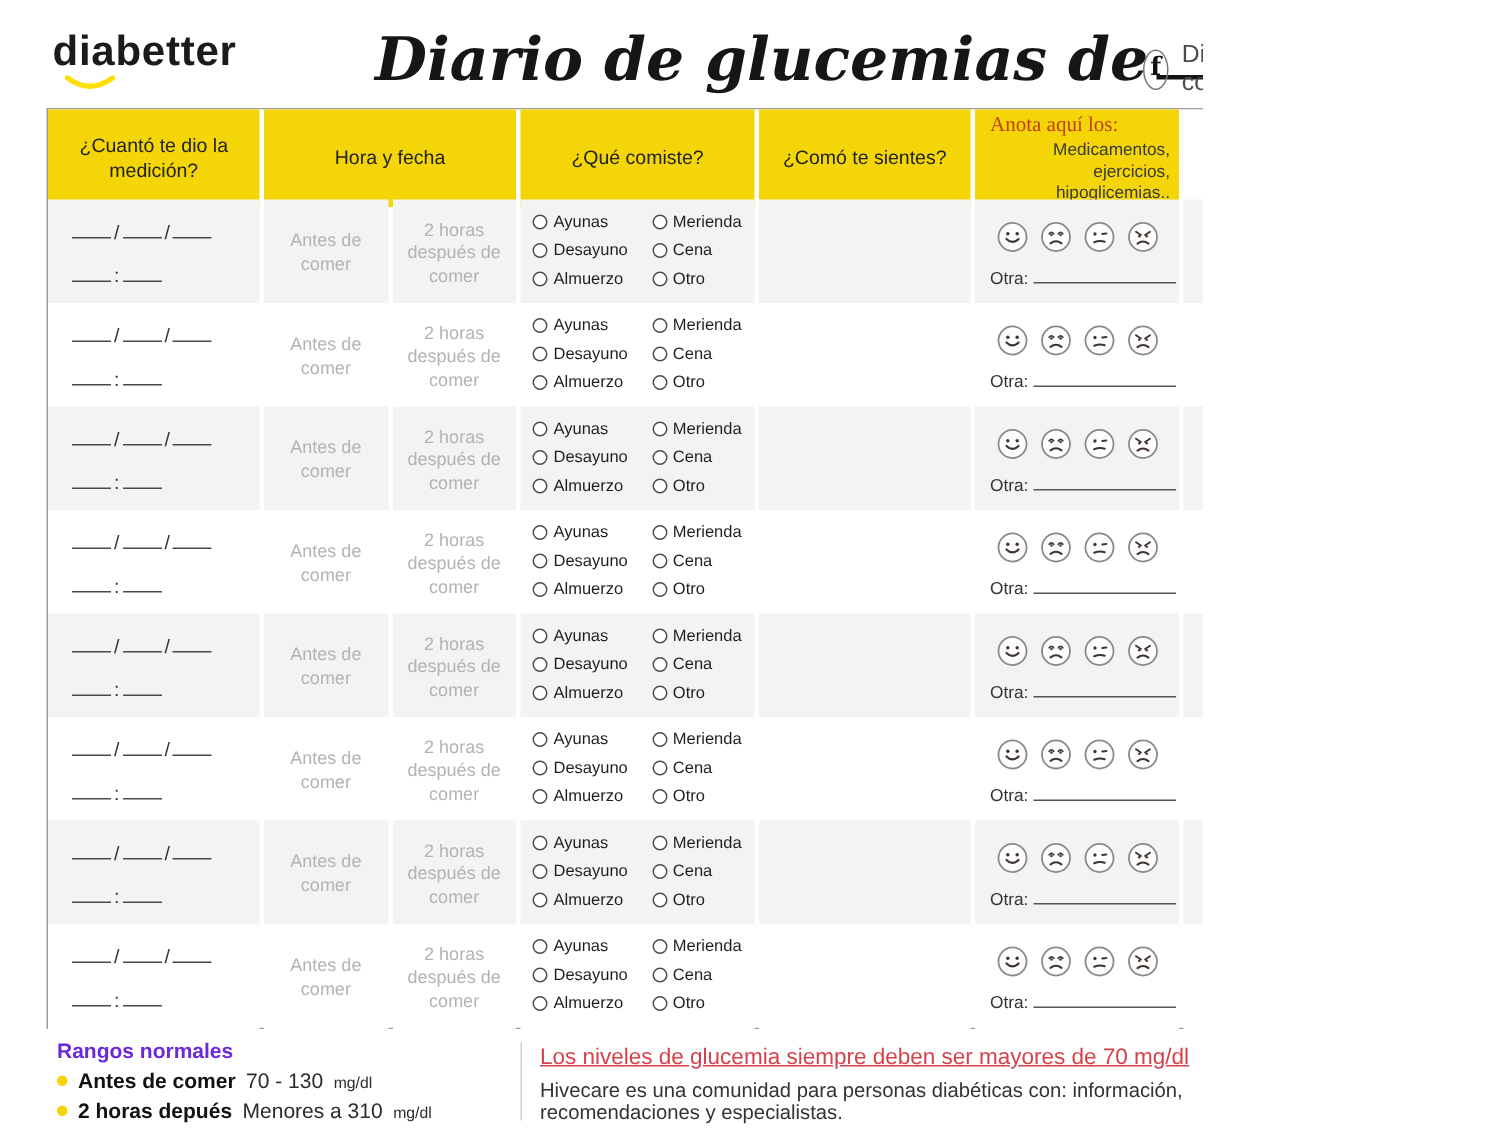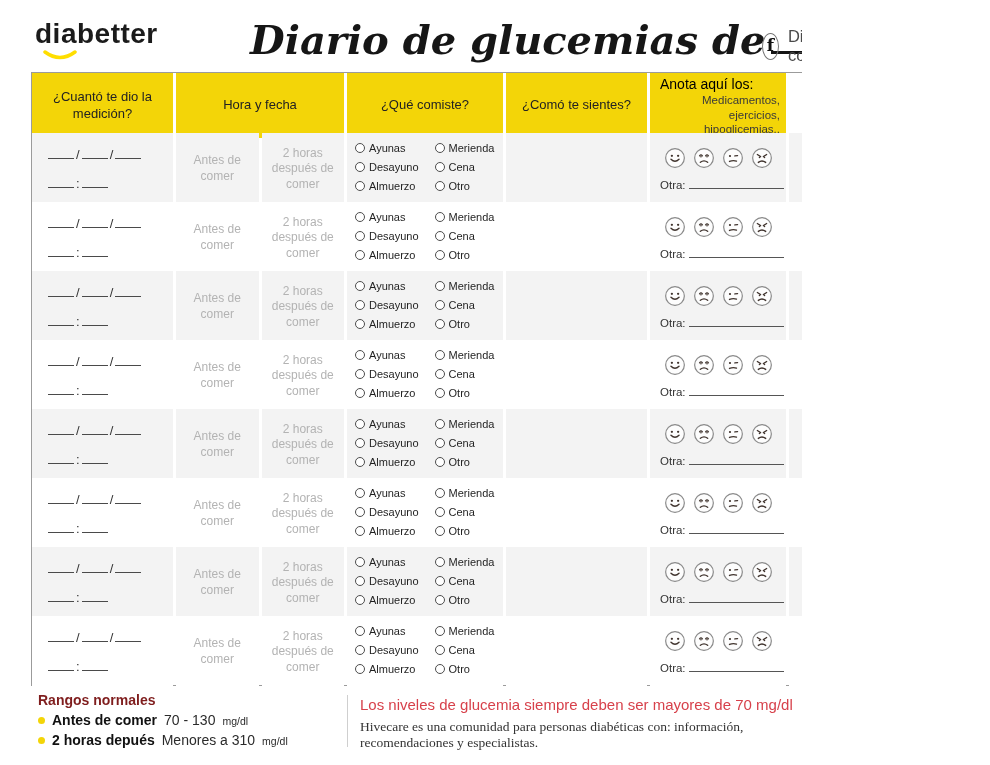--- a/index.html
+++ b/index.html
@@ -33,21 +33,21 @@
   
   .gtable{position:absolute;left:31px;top:72px;width:927px;border:1px solid #9b9b9b;
           background:#fff;}
   .grow{display:grid;grid-template-columns:141px 168px 156px 141px 136px 1fr;
         column-gap:3px;background:#fff;}
   .ghead{height:58px;margin-bottom:2px;}
   .ghead .hcell{background:var(--accent-yellow);display:flex;flex-direction:column;
         align-items:center;justify-content:center;text-align:center;
         font-size:13px;color:#222;line-height:1.3;padding:2px 6px;}
   .ghead .hcell.notes{align-items:flex-start;text-align:left;padding-left:10px;}
-  .notes-title{font-size:14px;color:#000000;}
+  .notes-title{font-size:14px;color:#c2410c;font-family:Liberation Serif, serif;}
   .notes-sub{font-size:11.5px;color:#3a3a3a;line-height:1.25;text-align:right;}
   .brow{height:69px;}
   .brow .cell{background:#fff;position:relative;}
   .brow.odd .cell{background:var(--row-gray);}
   
   .split{display:grid;grid-template-columns:1fr 1fr;column-gap:3px;background:transparent !important;}
   .brow .subcell{background:#fff;display:flex;align-items:center;justify-content:center;
         text-align:center;color:var(--muted-text);font-size:12px;line-height:1.3;padding:0 8px;}
   .brow.odd .subcell{background:var(--row-gray);}
   
@@ -63,30 +63,30 @@
          background:#fff;flex:0 0 auto;}
   
   .feel-cell{display:flex;flex-direction:column;align-items:center;justify-content:center;gap:8px;text-align:right;}
   .faces{display:flex;gap:7px;}
   .faces svg{display:block;cursor:pointer;}
   .otra{align-self:flex-start;padding-left:10px;font-size:11.5px;color:#333;white-space:nowrap;}
   .otra .blank{width:95px;border-bottom:1.3px solid #555;}
 
   
   .ranges{position:absolute;left:38px;top:692px;}
-  .ranges-title{font-size:14px;font-weight:700;color:#7f1d1d;margin-bottom:4px;}
+  .ranges-title{font-size:14px;font-weight:700;color:#6d28d9;margin-bottom:4px;}
   .range-item{display:flex;align-items:baseline;gap:7px;font-size:14px;color:#222;margin-bottom:4px;}
   .bullet{width:7px;height:7px;border-radius:50%;background:var(--accent-yellow);
           align-self:center;flex:0 0 auto;}
   .range-label{font-weight:700;color:#111;}
   .range-value{color:#2b2b2b;}
   .range-unit{font-size:10.5px;color:#2b2b2b;}
   .footer-divider{position:absolute;left:347px;top:695px;width:1px;height:52px;background:#cfcfcf;}
-  .warning{position:absolute;left:360px;top:696px;font-size:15px;color:var(--warning-red);}
-  .community{position:absolute;left:360px;top:719px;font-size:13.5px;color:#333;font-family:Liberation Serif, serif;}
+  .warning{position:absolute;left:360px;top:696px;font-size:15px;color:var(--warning-red);text-decoration:underline;}
+  .community{position:absolute;left:360px;top:719px;font-size:13.5px;color:#333;}
 </style>
 </head>
 <body>
 
 <div id="page">
 
   <div class="logo">diabetter</div>
   <svg class="logo-smile" width="34" height="12" viewBox="0 0 34 12">
     <path d="M2 2 Q17 13 32 2" fill="none" stroke="#FFDE00" stroke-width="3.5" stroke-linecap="round"></path>
   </svg>

